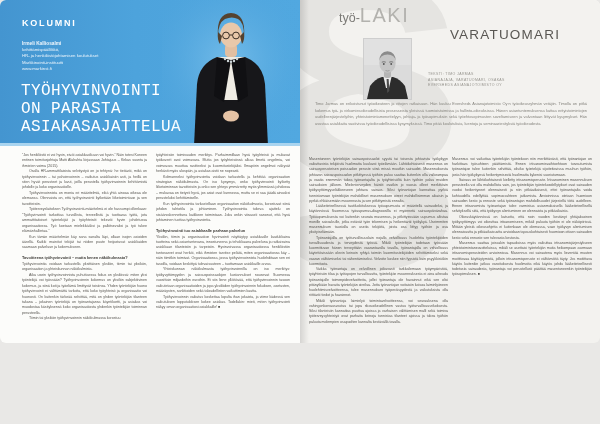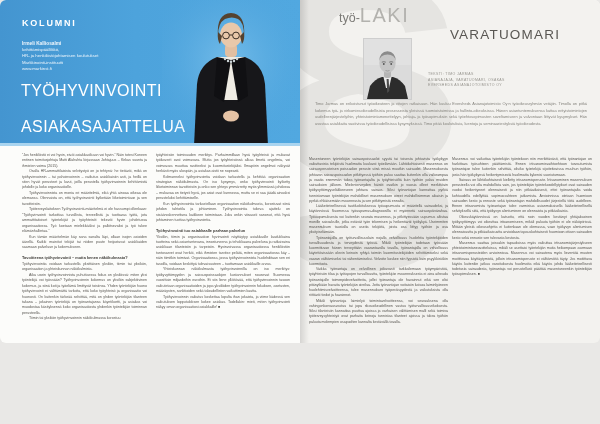--- a/index.html
+++ b/index.html
@@ -11,21 +11,21 @@
   .page-left{left:0;width:300px;background:#fcfcfa;}
   .hero{position:absolute;top:0;left:0;width:300px;height:146px;
     background:linear-gradient(90deg,#4495d0 0%,#4da3dc 45%,#51a8e0 100%);overflow:hidden;}
   .hero-strip{position:absolute;bottom:0;left:0;right:0;height:3px;background:#a9d4ef;}
   .kicker{position:absolute;top:18px;left:22px;color:#ffffff;font-weight:bold;
     font-size:9px;letter-spacing:1.8px;}
   .author{position:absolute;top:40px;left:22px;width:300px;color:#eef6fc;
     font-size:8.6px;line-height:12.6px;transform:scale(.5);transform-origin:0 0;}
   .author .nm{font-weight:bold;font-size:9.6px;}
   .hero-title{position:absolute;top:82px;left:21px;margin:0;color:#ffffff;
-    font-size:16px;font-weight:400;letter-spacing:.4px;line-height:18px;}
+    font-size:16px;font-weight:400;letter-spacing:.4px;line-height:18px;font-family:Liberation Mono, monospace;}
   .photo-w{position:absolute;top:0;right:0;width:138px;height:146px;}
   
   .col{position:absolute;overflow:hidden;color:#56544f;}
   .micro{width:200%;transform:scale(.5);transform-origin:0 0;text-align:justify;}
   .micro p{margin:0;}
   .micro p.ind{text-indent:14px;}
   .micro h3{margin:10px 0 2px;font-weight:bold;color:#3e3c38;text-align:left;}
   .col-l1{left:22px;top:152px;width:125px;height:246px;}
   .col-l2{left:156px;top:152px;width:134px;height:246px;}
   .col-l1 .micro,.col-l2 .micro{font-size:7.2px;line-height:10.9px;}
@@ -66,21 +66,21 @@
       <div class="kicker">KOLUMNI</div>
       <div class="author">
         <div class="nm">Irmeli Kalliosalmi</div>
         <div>kehittämispäällikkö,</div>
         <div>HR- ja henkilöstöjohtamisen koulutukset</div>
         <div>Markkinointi-instituutti</div>
         <div>www.markinst.fi</div>
       </div>
       <h1 class="hero-title">
         <span>TYÖHYVINVOINTI</span><br>
-        <br>
+        <span>ON PARASTA</span><br>
         <span>ASIAKASAJATTELUA</span>
       </h1>
       <svg class="photo-w" viewBox="0 0 138 146" aria-hidden="true">
         <defs>
           <radialGradient id="glow" cx="48%" cy="42%" r="62%">
             <stop offset="0" stop-color="#74bce9"></stop>
             <stop offset="1" stop-color="#4da3dc" stop-opacity="0"></stop>
           </radialGradient>
         </defs>
         <rect x="0" y="0" width="138" height="146" fill="url(#glow)"></rect>

